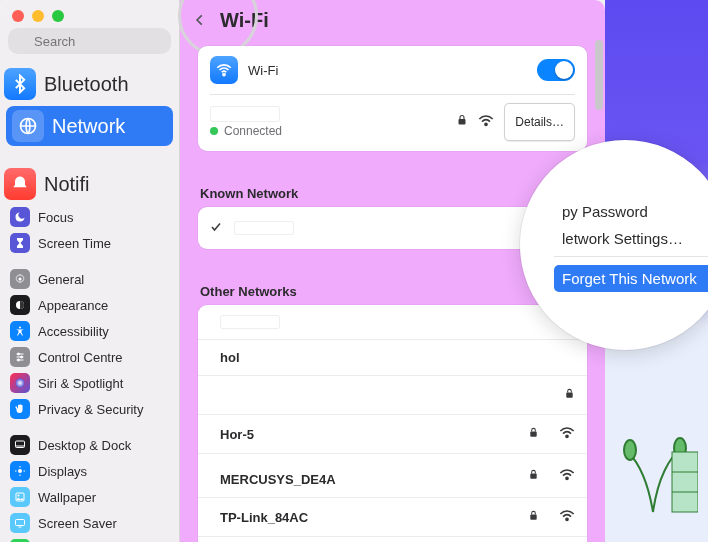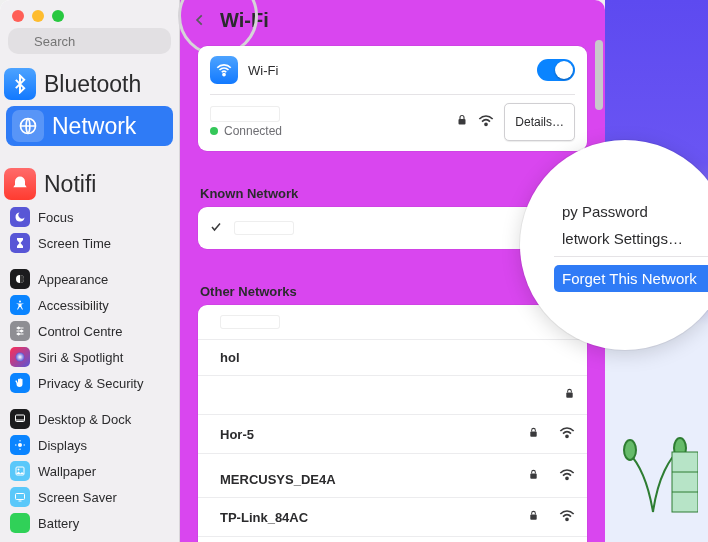--- a/index.html
+++ b/index.html
@@ -16,21 +16,21 @@
     .tl-green { background: #28c840; }
     
     .search-wrap { padding: 0 8px 6px; }
     .search-input { width: 100%; height: 26px; border-radius: 10px; border: none; background: #e2e0e3; padding: 0 16px 0 26px; font-size: 13px; color: #888; position: relative; }
     .search-box { position: relative; }
     .search-box::before { content: ""; position: absolute; left: 8px; top: 50%; transform: translateY(-50%); width: 12px; height: 12px; background: none; }
     .search-glyph { position: absolute; left: 8px; top: 50%; transform: translateY(-50%); color: #8a8a8e; font-size: 13px; }
     
     .sidebar-list { flex: 1; overflow: hidden; padding-top: 4px; }
     
-    .big-item { display: flex; align-items: center; gap: 8px; padding: 4px 0 4px 4px; font-size: 23px; font-weight: 500; color: #2b2b2d; white-space: nowrap; overflow: hidden; }
+    .big-item { display: flex; align-items: center; gap: 8px; padding: 4px 0 4px 4px; font-size: 20px; font-weight: 500; color: #2b2b2d; white-space: nowrap; overflow: hidden; }
     .big-icon { width: 32px; height: 32px; border-radius: 7px; display: inline-flex; align-items: center; justify-content: center; flex-shrink: 0; }
     .big-icon svg { width: 20px; height: 20px; }
     
     .big-bluetooth { background: linear-gradient(180deg,#4da3ff,#1279ff); }
     .big-network  { background: linear-gradient(180deg,#4da3ff,#1279ff); }
     .big-notif    { background: linear-gradient(180deg,#ff6b6b,#ff3b30); }
     
     .big-item.selected { background: #2f7bf6; color: #fff; border-radius: 8px; margin: 2px 6px; padding-left: 6px; }
     .big-item.selected .big-icon { background: rgba(255,255,255,.2); }
     
@@ -49,21 +49,21 @@
     .ic-control { background: #8e8e93; }
     .ic-siri { background: linear-gradient(135deg,#ff2d55,#5856d6); }
     .ic-privacy { background: #0a84ff; }
     .ic-desktop { background: #1c1c1e; }
     .ic-displays { background: #0a84ff; }
     .ic-wallpaper { background: #5ac8fa; }
     .ic-screensaver { background: #5ac8fa; }
     .ic-battery { background: #30d158; }
     
     
-    .main { flex: 1; background: #d946ef; display: flex; flex-direction: column; position: relative; }
+    .main { flex: 1; background: #f0abfc; display: flex; flex-direction: column; position: relative; }
     .main-header { display: flex; align-items: center; gap: 6px; padding: 6px 16px 8px 6px; }
     .back-btn { width: 28px; height: 28px; display: inline-flex; align-items: center; justify-content: center; color: #5a5a5e; cursor: pointer; border-radius: 6px; }
     .main-title { font-size: 20px; font-weight: 700; color: #2b2b2d; }
     
     .title-circle { position: absolute; left: -2px; top: -24px; width: 80px; height: 80px; border: 3px solid #d6d4d8; border-radius: 50%; pointer-events: none; }
     
     .scroll-area { flex: 1; overflow: hidden; padding: 4px 18px 0 18px; position: relative; }
     
     .card { background: #fff; border-radius: 9px; padding: 0; margin-bottom: 16px; box-shadow: 0 0 0 0.5px rgba(0,0,0,0.08); }
     
@@ -195,20 +195,29 @@
               <svg viewBox="0 0 24 24" fill="#fff">
                 <path d="M6 2h12v4l-5 6 5 6v4H6v-4l5-6-5-6z"></path>
               </svg>
             </span>
             <span>Screen Time</span>
           </div>
         </div>
       <div class="sb-divider"></div>
       <div id="sb-group-b">
           <div class="sb-item">
+            <span class="sb-icon ic-general">
+              <svg viewBox="0 0 24 24" fill="#fff">
+                <circle cx="12" cy="12" r="3"></circle>
+                <path d="M12 2l1 3 3-1 1 3 3 1-1 3 1 3-3 1-1 3-3-1-1 3-1-3-3 1-1-3-3-1 1-3-1-3 3-1 1-3 3 1z" fill="none" stroke="#fff" stroke-width="1.2"></path>
+              </svg>
+            </span>
+            <span>General</span>
+          </div>
+          <div class="sb-item">
             <span class="sb-icon ic-appearance">
               <svg viewBox="0 0 24 24" fill="#fff">
                 <circle cx="12" cy="12" r="8"></circle>
                 <path d="M12 4a8 8 0 0 1 0 16z" fill="#333"></path>
               </svg>
             </span>
             <span>Appearance</span>
           </div>
           <div class="sb-item">
             <span class="sb-icon ic-accessibility">

